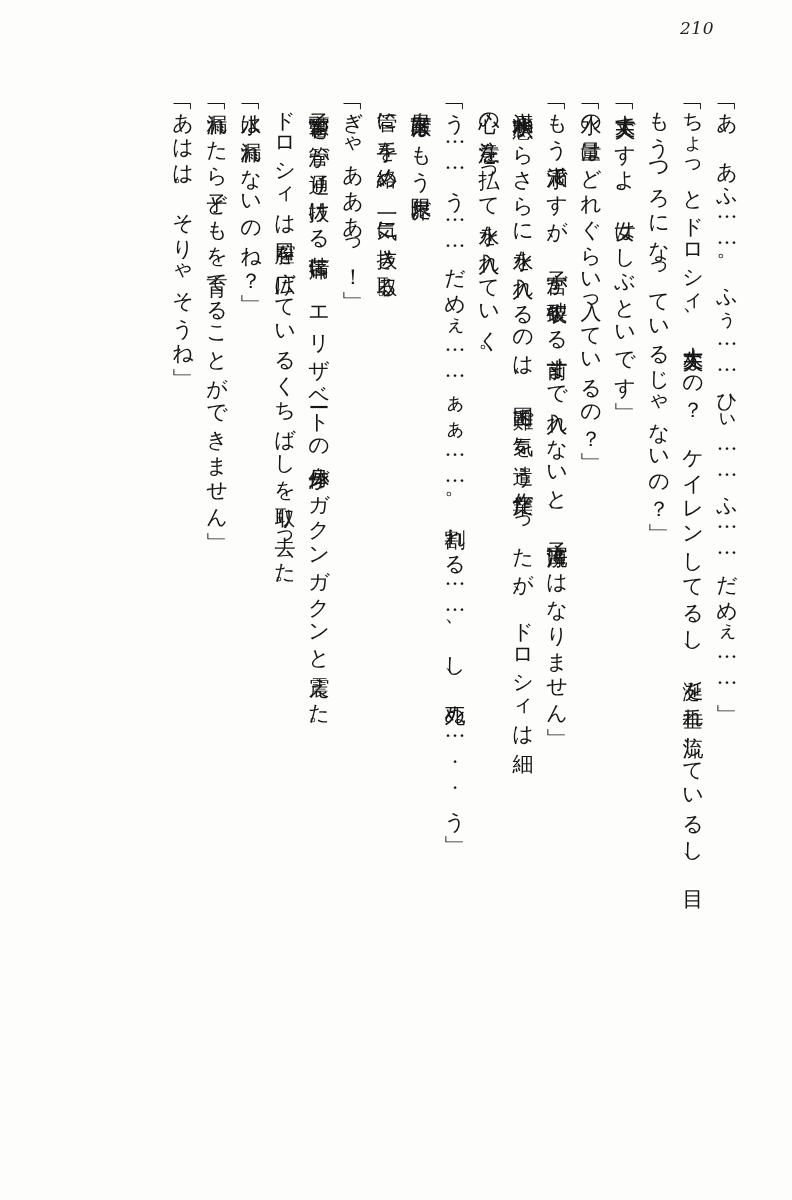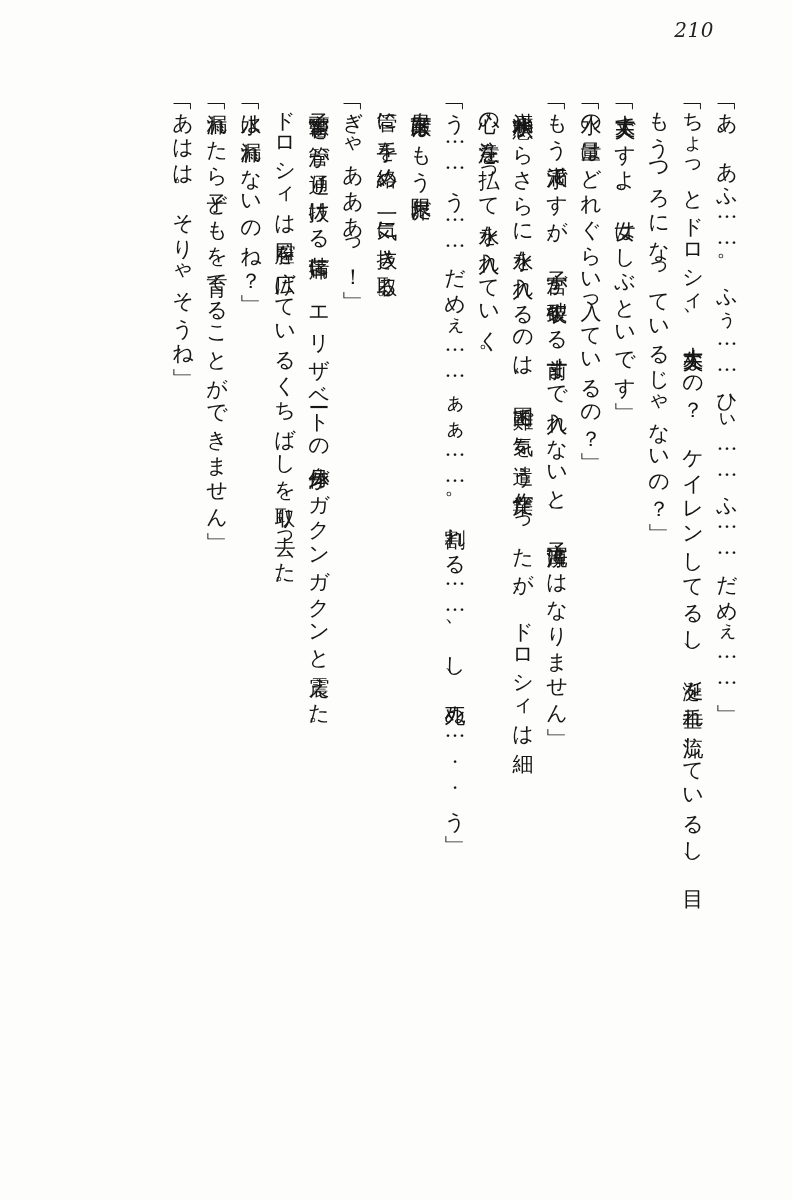--- a/index.html
+++ b/index.html
@@ -15,21 +15,21 @@
     overflow: hidden;
     font-family: "DejaVu Serif", "Liberation Serif", serif;
     color: #1a1a1a;
   }
   .page-number {
     position: absolute;
     top: 18px;
     right: 78px;
     font-family: "DejaVu Serif", "Liberation Serif", serif;
     font-style: italic;
-    font-size: 20px;
+    font-size: 17px;
     color: #222;
     letter-spacing: 0.5px;
   }
   .text-body {
     position: absolute;
     top: 96px;
     right: 48px;
     left: 48px;
     bottom: 60px;
     display: flex;

